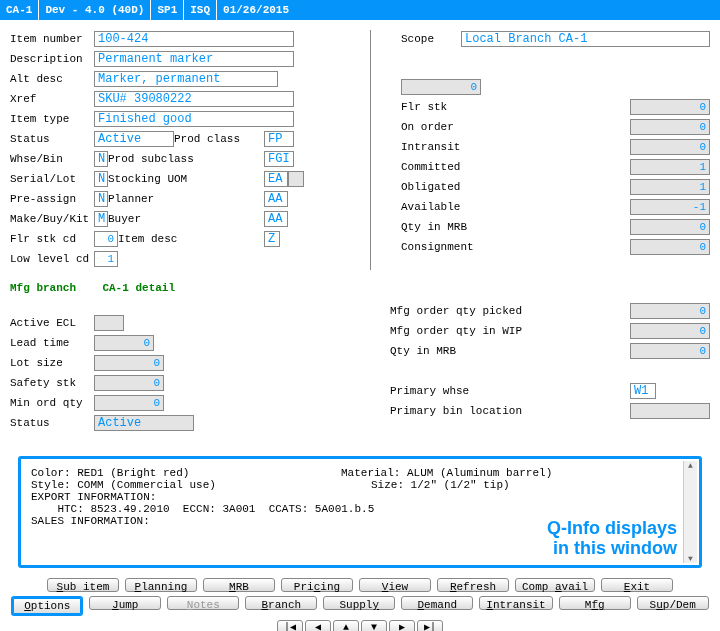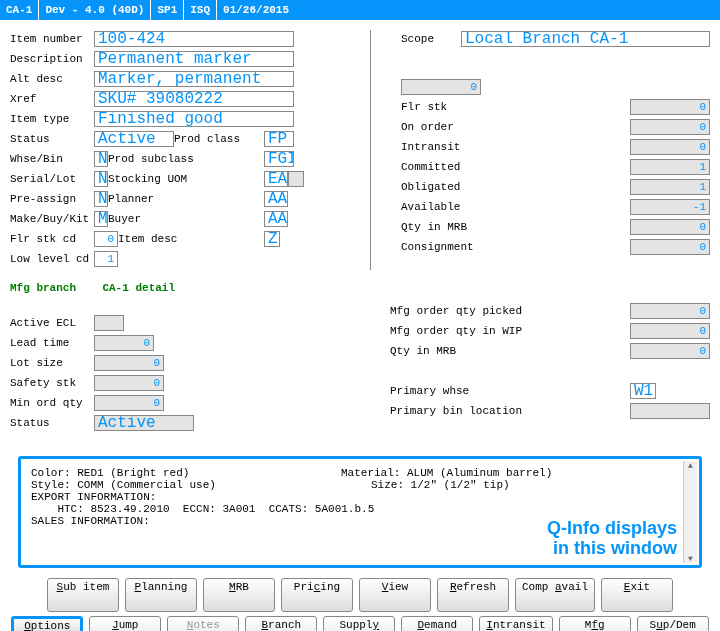--- a/index.html
+++ b/index.html
@@ -36,21 +36,21 @@
     font-size: 11px;
     color: #000;
     padding-right: 4px;
     white-space: nowrap;
   }
   .fld {
     border: 1px solid #888;
     background: #fff;
     color: #0595fa;
     font-family: inherit;
-    font-size: 16px;
+    font-size: 12px;
     height: 16px;
     padding: 0 3px;
     line-height: 14px;
     overflow: hidden;
     white-space: nowrap;
   }
   .fld.ro { background: #e4e4e4; color: #000; }
   .numfld {
     border: 1px solid #888;
     background: #e4e4e4;
@@ -119,21 +119,21 @@
   .btnrow {
     display: flex;
     justify-content: center;
     gap: 6px;
     margin-top: 10px;
   }
   .btn {
     border: 1px solid #888;
     background: linear-gradient(#fff,#ddd);
     border-radius: 3px;
-    height: 34px;
+    height: 14px;
     min-width: 72px;
     font-family: inherit;
     font-size: 11px;
     text-align: center;
     line-height: 16px;
     padding: 0 6px;
     cursor: pointer;
   }
   .btn.sel {
     border: 2px solid #0595fa;
@@ -180,21 +180,21 @@
       <div class="row">
           <div class="lbl" style="width:84px">Item number</div>
           <div class="fld" style="width:200px">100-424</div>
         </div>
       <div class="row">
           <div class="lbl" style="width:84px">Description</div>
           <div class="fld" style="width:200px">Permanent marker</div>
         </div>
       <div class="row">
           <div class="lbl" style="width:84px">Alt desc</div>
-          <div class="fld" style="width:200px">Marker, permanent</div>
+          <div class="fld" style="width:184px">Marker, permanent</div>
         </div>
       <div class="row">
           <div class="lbl" style="width:84px">Xref</div>
           <div class="fld" style="width:200px">SKU# 39080222</div>
         </div>
       <div class="row">
           <div class="lbl" style="width:84px">Item type</div>
           <div class="fld" style="width:200px">Finished good</div>
         </div>
       <div class="row">

